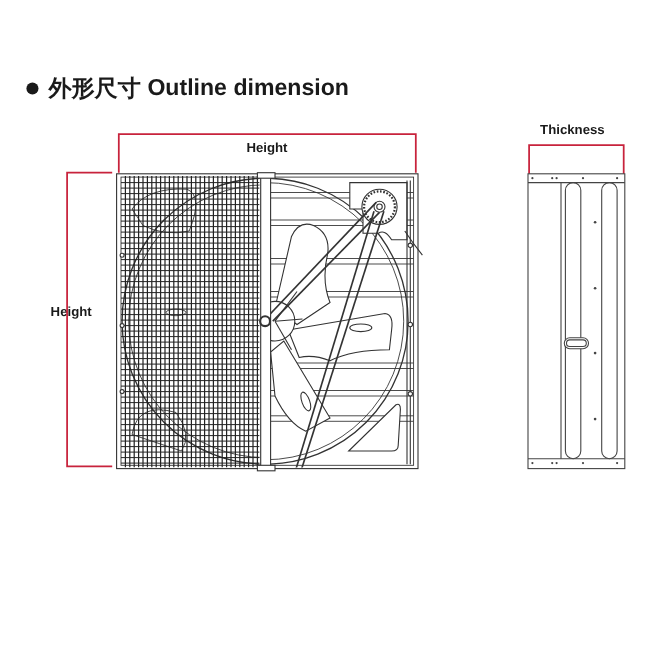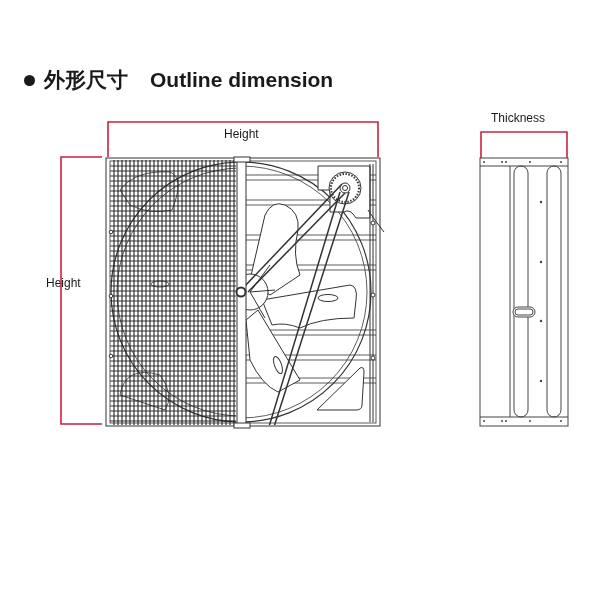--- a/index.html
+++ b/index.html
@@ -1,20 +1,20 @@
 <!DOCTYPE html>
 <html><head>
 <meta charset="utf-8">
 <style>
   html, body { margin: 0; padding: 0; background: #ffffff; }
   body { width: 600px; height: 600px; position: relative; overflow: hidden; font-family: "Liberation Sans", "DejaVu Sans", sans-serif; }
   .title { position: absolute; left: 24px; top: 66px; font-size: 21px; font-weight: bold; color: #1a1a1a; white-space: nowrap; display: flex; align-items: center; }
   .title .bullet { display: inline-block; width: 11px; height: 11px; border-radius: 50%; background: #1a1a1a; margin-right: 9px; }
-  .title .cn { margin-right: 22px; font-family: Liberation Sans, sans-serif; }
-  .label { position: absolute; font-weight: normal; font-size: 12px; color: #1a1a1a; white-space: nowrap; }
+  .title .cn { margin-right: 6px; font-family: Liberation Sans, sans-serif; }
+  .label { position: absolute; font-weight: bold; font-size: 12px; color: #1a1a1a; white-space: nowrap; }
   #width-label { left: 224px; top: 127px; }
   #height-label { left: 11px; top: 276px; padding-left: 35px; }
   #thickness-label { left: 491px; top: 111px; }
   svg.drawing { position: absolute; left: 0; top: 0; }
 </style>
 </head>
 <body>
 
 <div class="title">
   <span class="bullet"></span>

